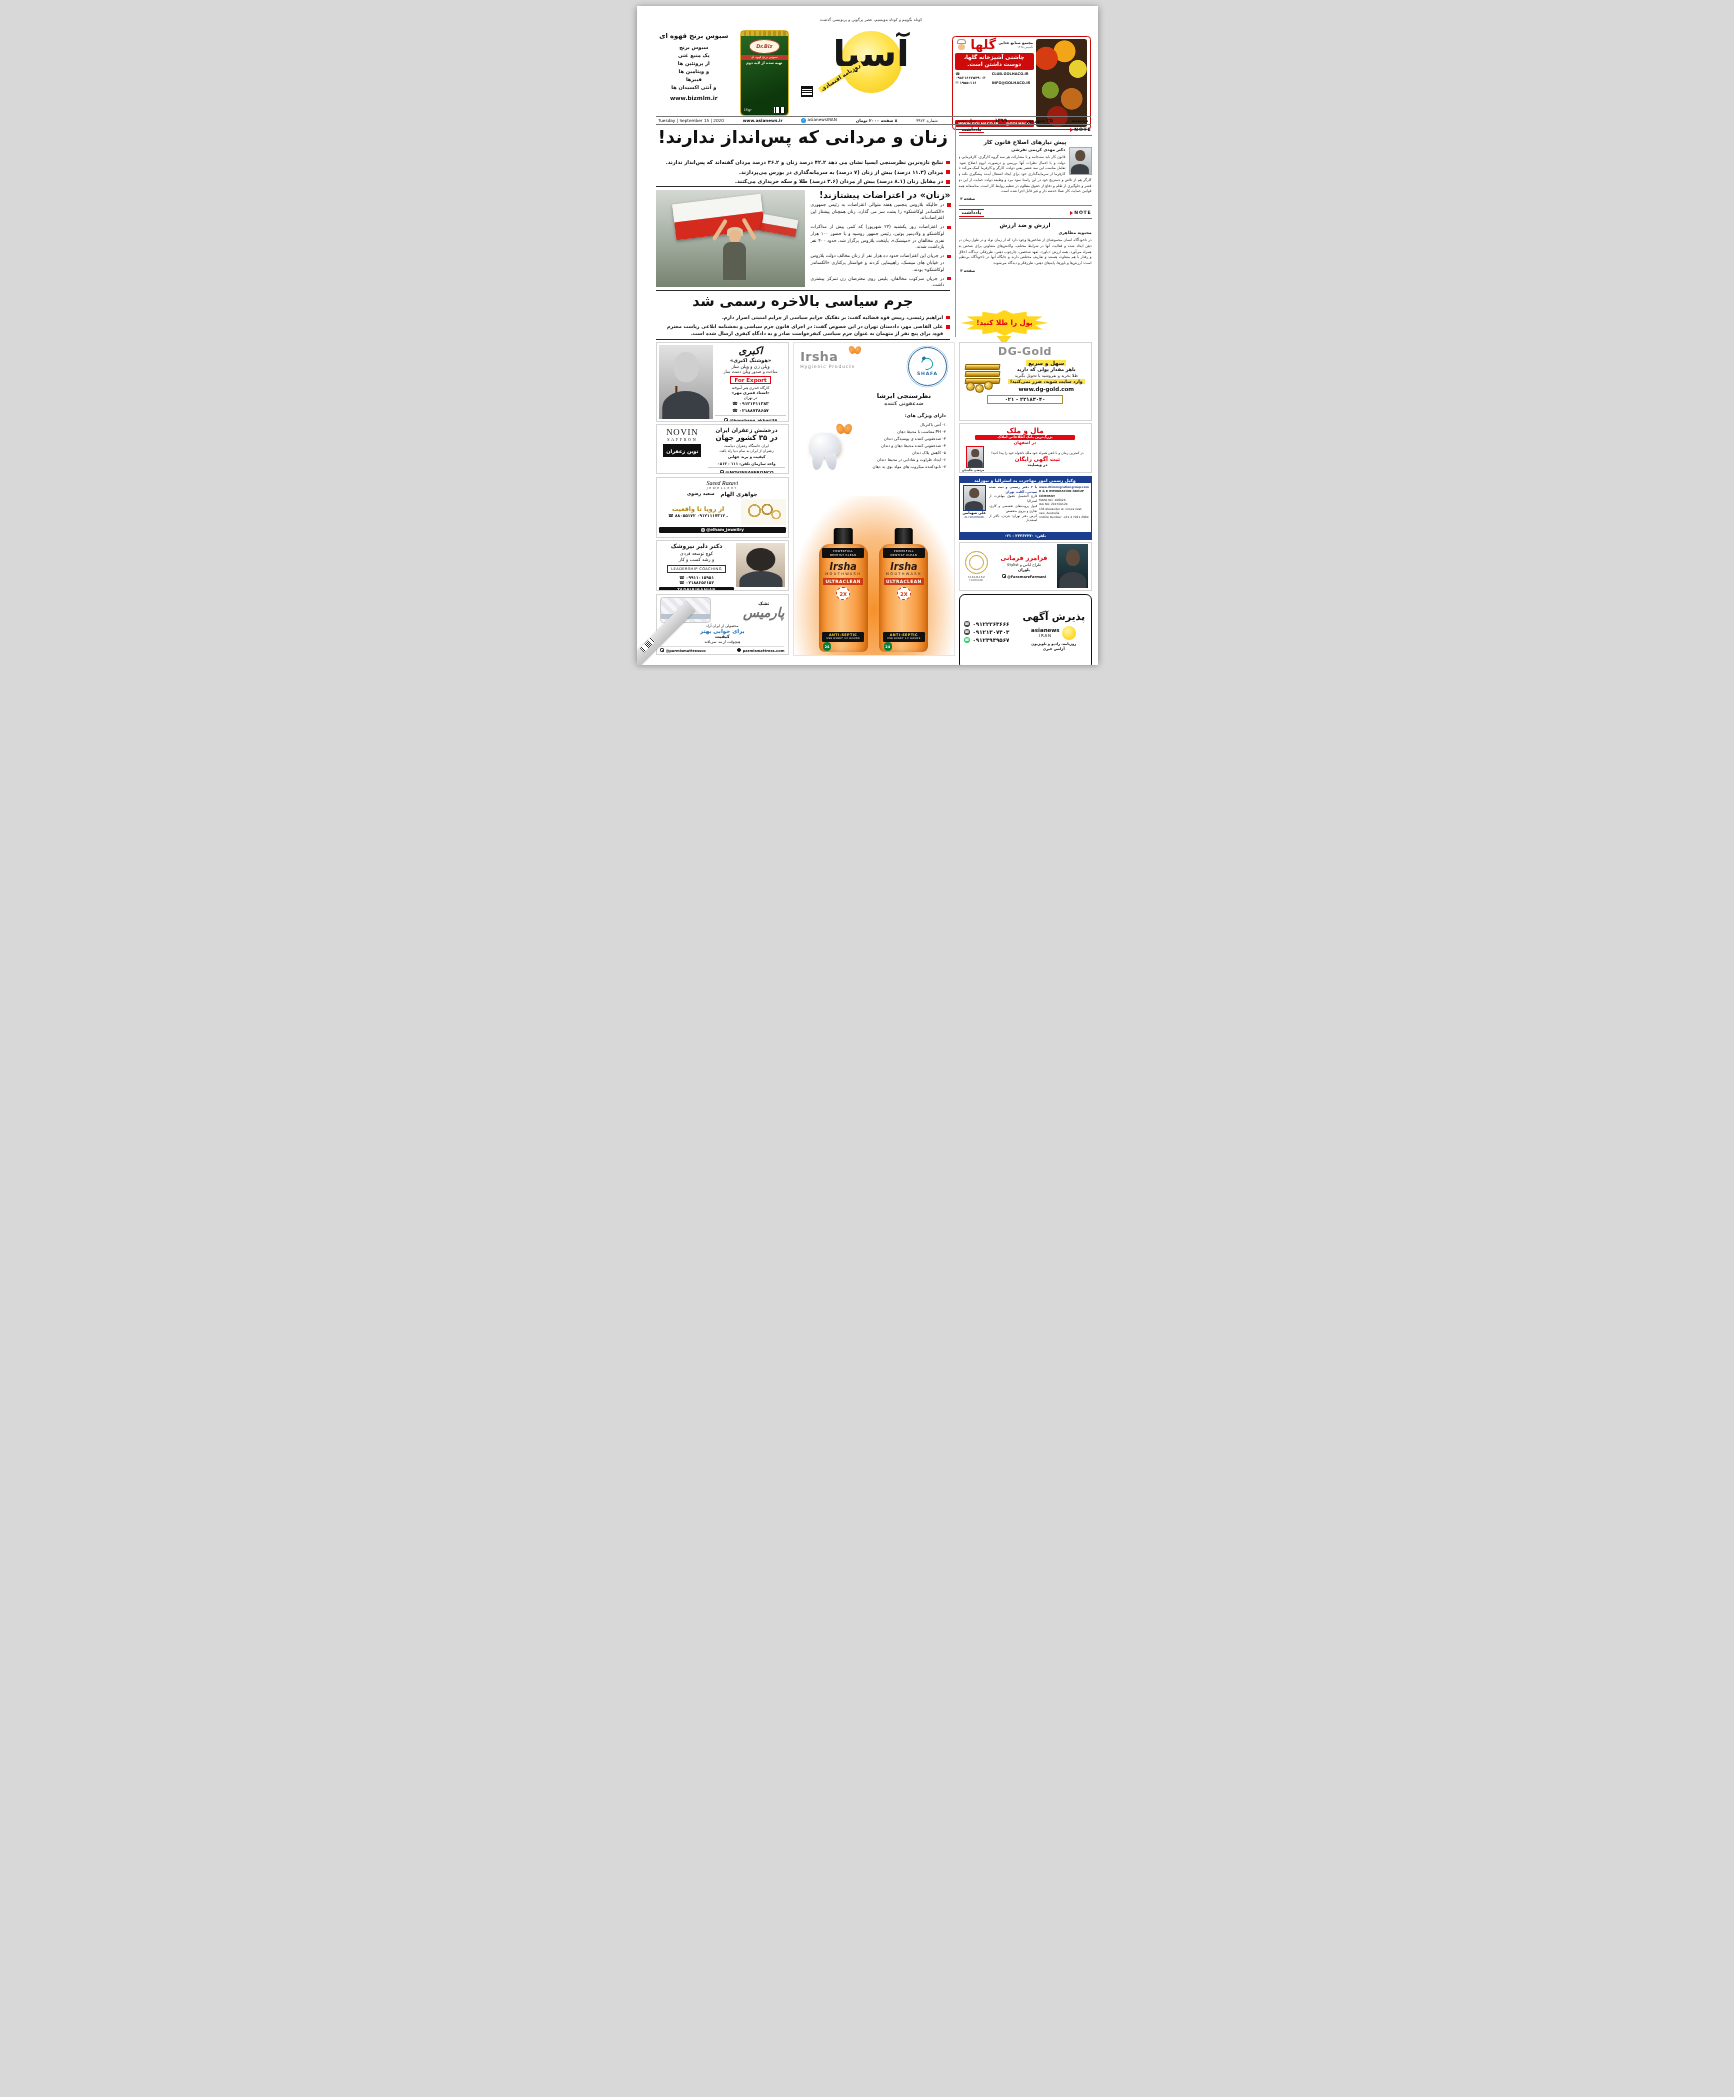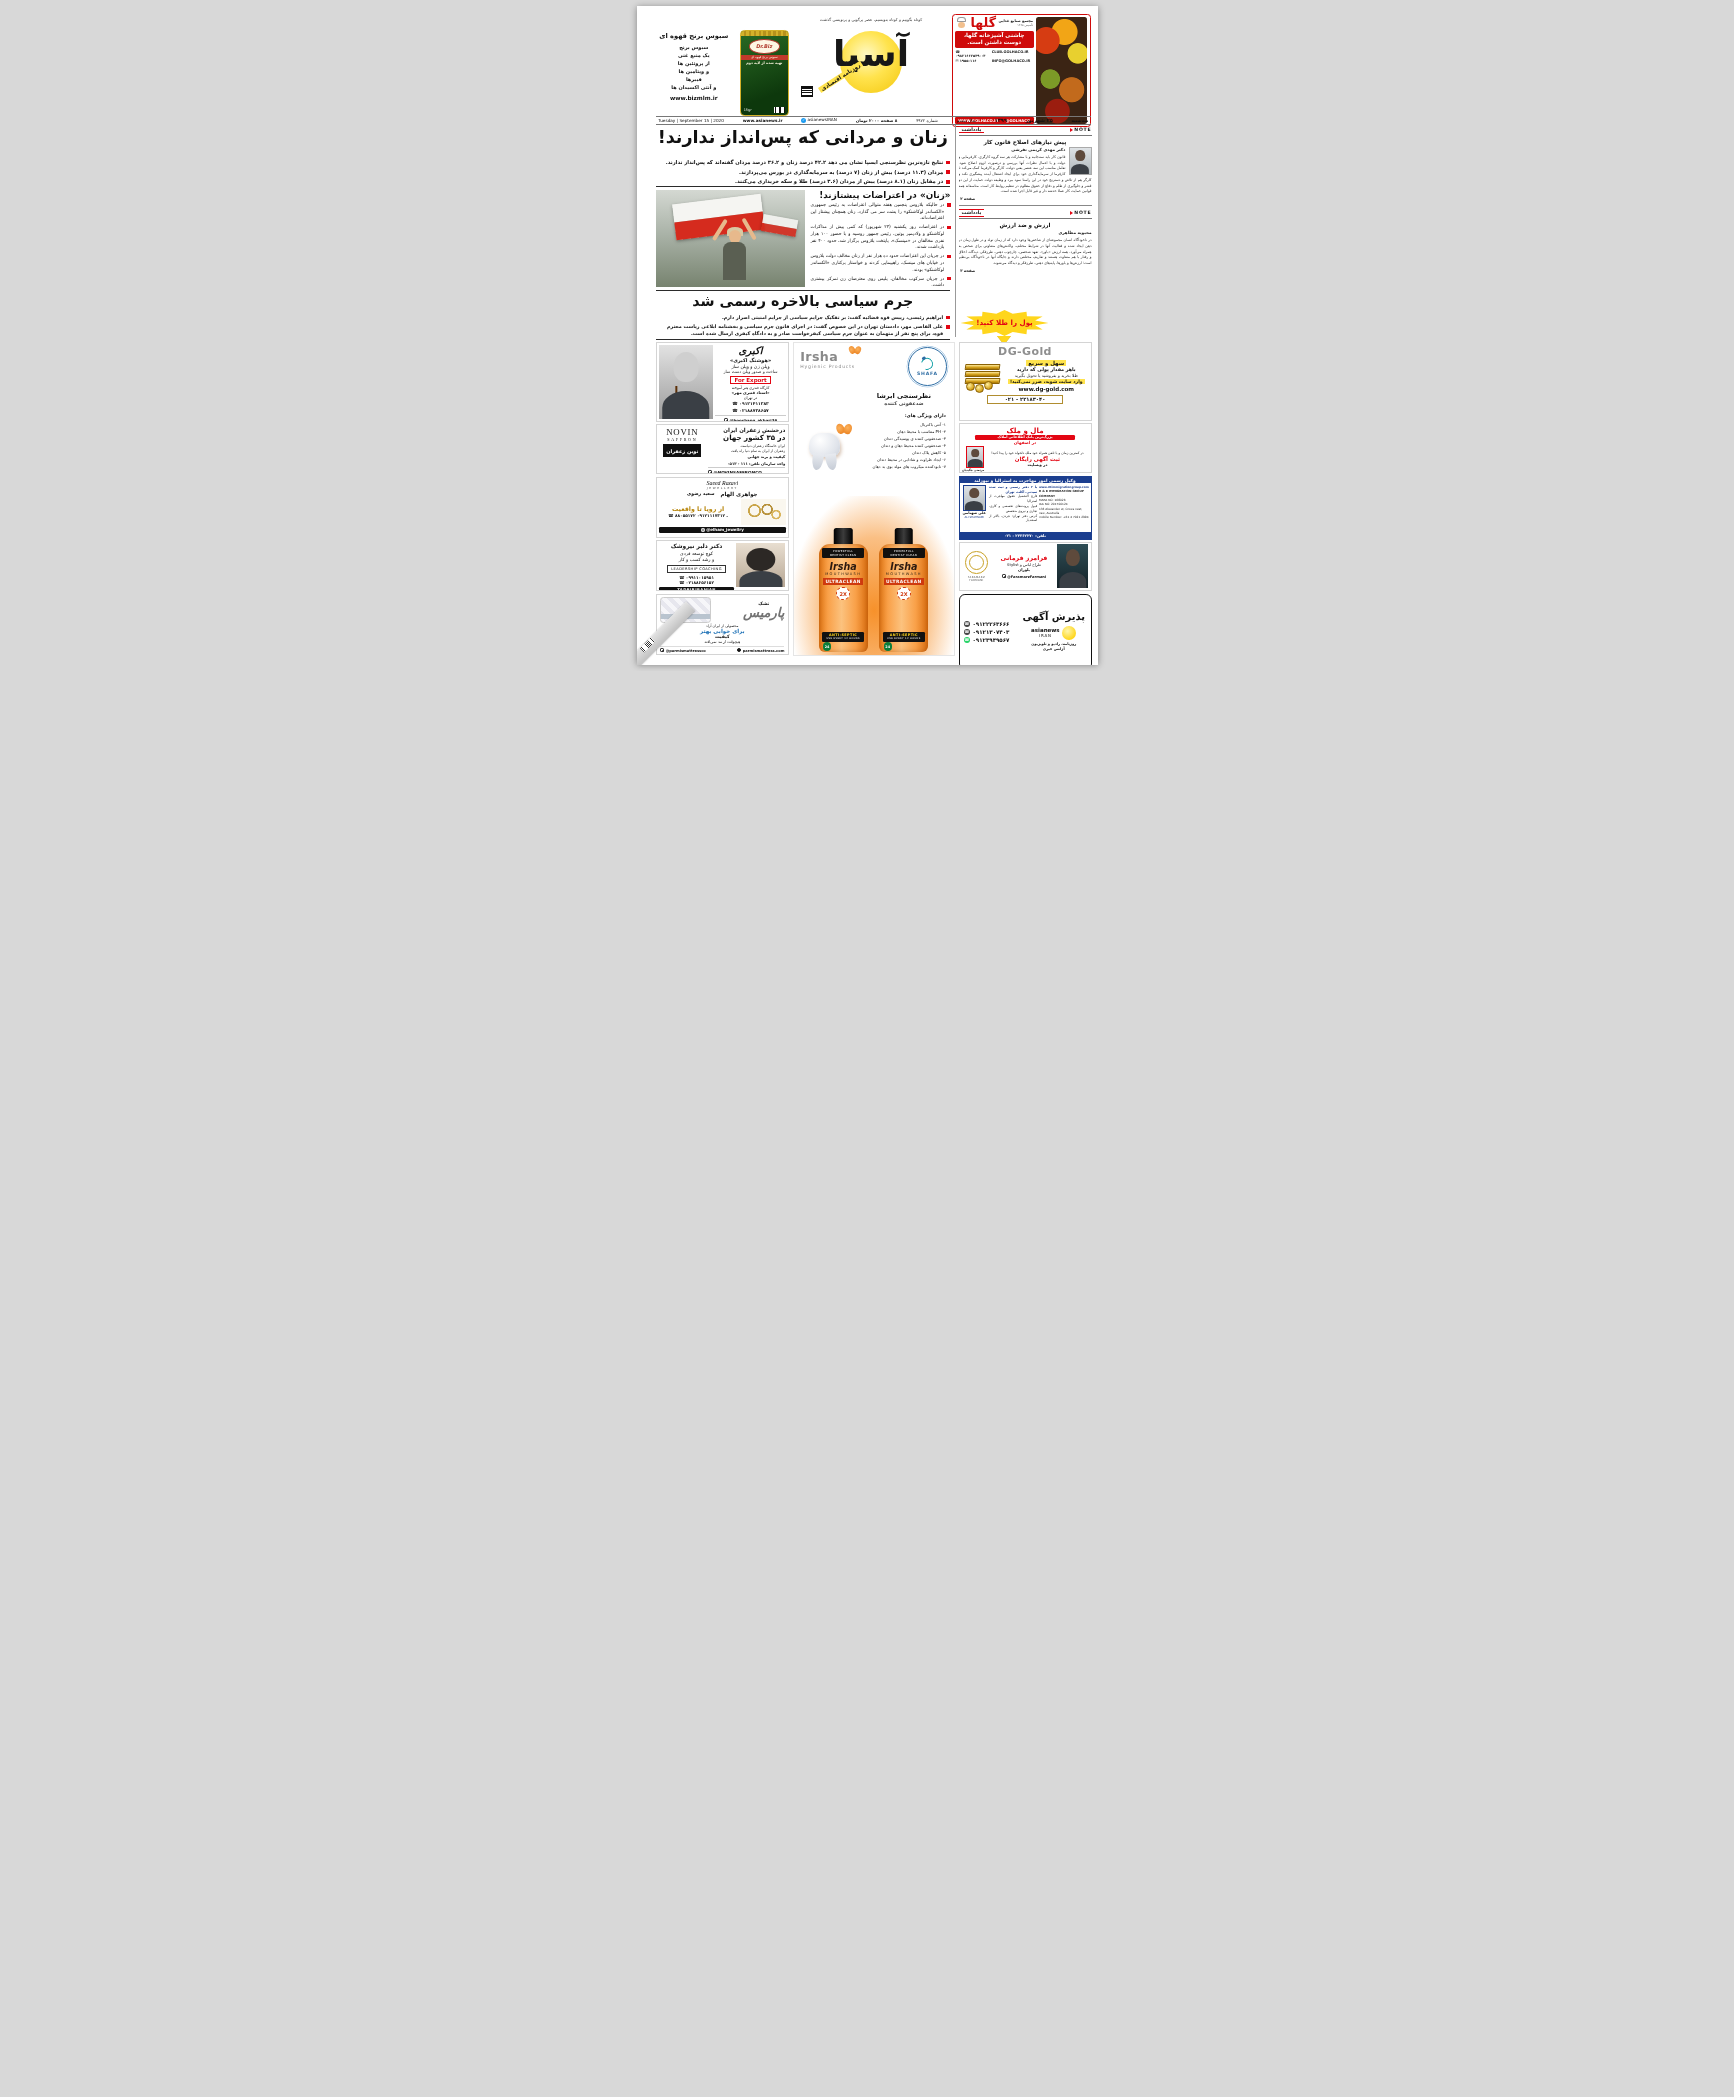--- a/index.html
+++ b/index.html
@@ -48,21 +48,21 @@
 .biz-line{font-size:5px;font-weight:bold;line-height:1.6}
 .biz-url{font-size:5.7px;font-weight:bold;margin-top:4.2px}
 
 .masthead{left:159px;top:10px;width:151px;height:97px}
 .mast-tagline{position:absolute;top:0.8px;left:0;width:100%;text-align:center;font-size:4px;color:#333}
 .sun{position:absolute;left:44px;top:15px;width:62px;height:62px;border-radius:50%;background:radial-gradient(circle at 42% 38%,#fff9c4 0%,#ffe34d 45%,#f3c50a 100%)}
 .mast-name{position:absolute;left:0;top:20px;width:100%;text-align:center;font-size:36px;font-weight:bold;color:#171717;line-height:1}
 .mast-sub{position:absolute;left:22px;top:72px;transform:rotate(-33deg);transform-origin:left top;font-size:5.5px;font-weight:bold;background:#ffe34d;padding:0 2.1px}
 .qr{position:absolute;left:5.9px;top:70px;width:11.3px;height:11.3px;border:0.8px solid #111;background:repeating-linear-gradient(0deg,#111 0 0.8px,#fff 0.8px 1.7px),repeating-linear-gradient(90deg,#111 0 0.8px,rgba(255,255,255,0) 0.8px 1.7px)}
 
-.ad-golha{left:315px;top:8px;width:139px;height:113px;border:0.8px solid #cf0a0a;border-radius:3.4px;padding:2.1px;display:flex;gap:2.5px}
+.ad-golha{left:315px;top:30px;width:139px;height:94px;border:0.8px solid #cf0a0a;border-radius:3.4px;padding:2.1px;display:flex;gap:2.5px}
 .golha-photo{flex:0 0 51px;border-radius:2.5px;background:#3b2414;background-image:radial-gradient(circle at 20% 22%,#d63c12 0 14%,transparent 15%),radial-gradient(circle at 56% 14%,#f2a516 0 13%,transparent 14%),radial-gradient(circle at 82% 34%,#e8d02f 0 12%,transparent 13%),radial-gradient(circle at 28% 58%,#7c9a27 0 13%,transparent 14%),radial-gradient(circle at 70% 68%,#c26a1c 0 15%,transparent 16%),radial-gradient(circle at 42% 88%,#9b1d0f 0 12%,transparent 13%)}
 .golha-main{flex:1;display:flex;flex-direction:column;gap:1.7px;min-width:0}
 .golha-top{display:flex;align-items:center;justify-content:space-between;padding:0 0.8px}
 .golha-group{font-size:3.6px;font-weight:bold}
 .golha-est{font-size:2.9px;color:#555}
 .golha-brand{font-size:12.6px;font-weight:bold;color:#cf0a0a;line-height:1}
 .chef{width:12.6px;height:12.6px;position:relative;flex:0 0 auto}
 .chef-hat{position:absolute;left:1.7px;top:0;width:9.2px;height:5px;background:#fff;border:0.4px solid #999;border-radius:3.4px 3.4px 0.8px 0.8px}
 .chef-face{position:absolute;left:2.9px;top:5.5px;width:6.7px;height:5.9px;background:#f2c08e;border-radius:50%}
 .golha-band{background:#cf0a0a;color:#fff;text-align:center;font-weight:bold;font-size:5.5px;border-radius:1.7px;padding:0.8px 0;line-height:1.35}
@@ -200,21 +200,21 @@
 .ak-l4{font-size:4px;font-weight:bold}
 .ak-l5{font-size:3.8px;margin-top:0.4px}
 .ak-ph{font-size:4.4px;font-weight:bold;direction:ltr;margin-top:1.3px}
 .ak-ig{margin-top:1.7px;font-size:4px;font-weight:bold;direction:ltr;border-top:0.4px solid #ccc;padding-top:1.3px}
 
 .ad-nv{left:19.3px;top:418px;width:133px;height:50px;display:flex;gap:2.5px;padding:2.5px;direction:ltr}
 .nv-left{flex:0 0 46px;text-align:center}
 .nv-en1{font-family:"Liberation Serif",serif;font-size:8.8px;letter-spacing:0.8px}
 .nv-en2{font-family:"Liberation Serif",serif;font-size:4px;letter-spacing:1.7px;margin-bottom:2.1px}
 .nv-black{background:#111;color:#fff;font-size:5px;font-weight:bold;padding:3.4px 1.7px;margin:0 4.2px}
-.nv-right{flex:1;direction:rtl;}
+.nv-right{flex:1;direction:rtl;text-align:center}
 .nv-h1{font-size:5.5px;font-weight:bold}
 .nv-h2{font-size:7.1px;font-weight:bold;margin-bottom:1.3px}
 .nv-s{font-size:3.5px;line-height:1.5}
 .nv-s3{font-size:3.8px;font-weight:bold}
 .nv-ph{font-size:3.8px;font-weight:bold;margin-top:1.3px}
 .nv-ig{font-size:4.2px;font-weight:bold;direction:ltr;margin-top:1.3px;border-top:0.4px solid #ccc;padding-top:1.3px}
 
 .ad-el{left:19.3px;top:471px;width:133px;height:61px;padding:2.1px;text-align:center}
 .el-script{font-family:"Liberation Serif",serif;font-style:italic;font-size:5.9px}
 .el-en{font-size:2.9px;letter-spacing:1.7px;color:#444}

